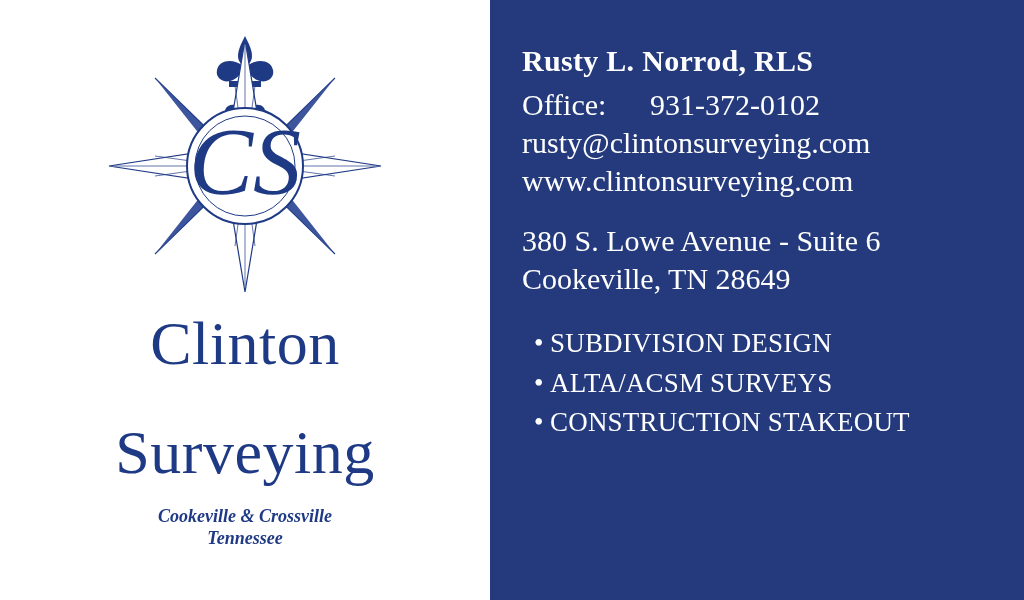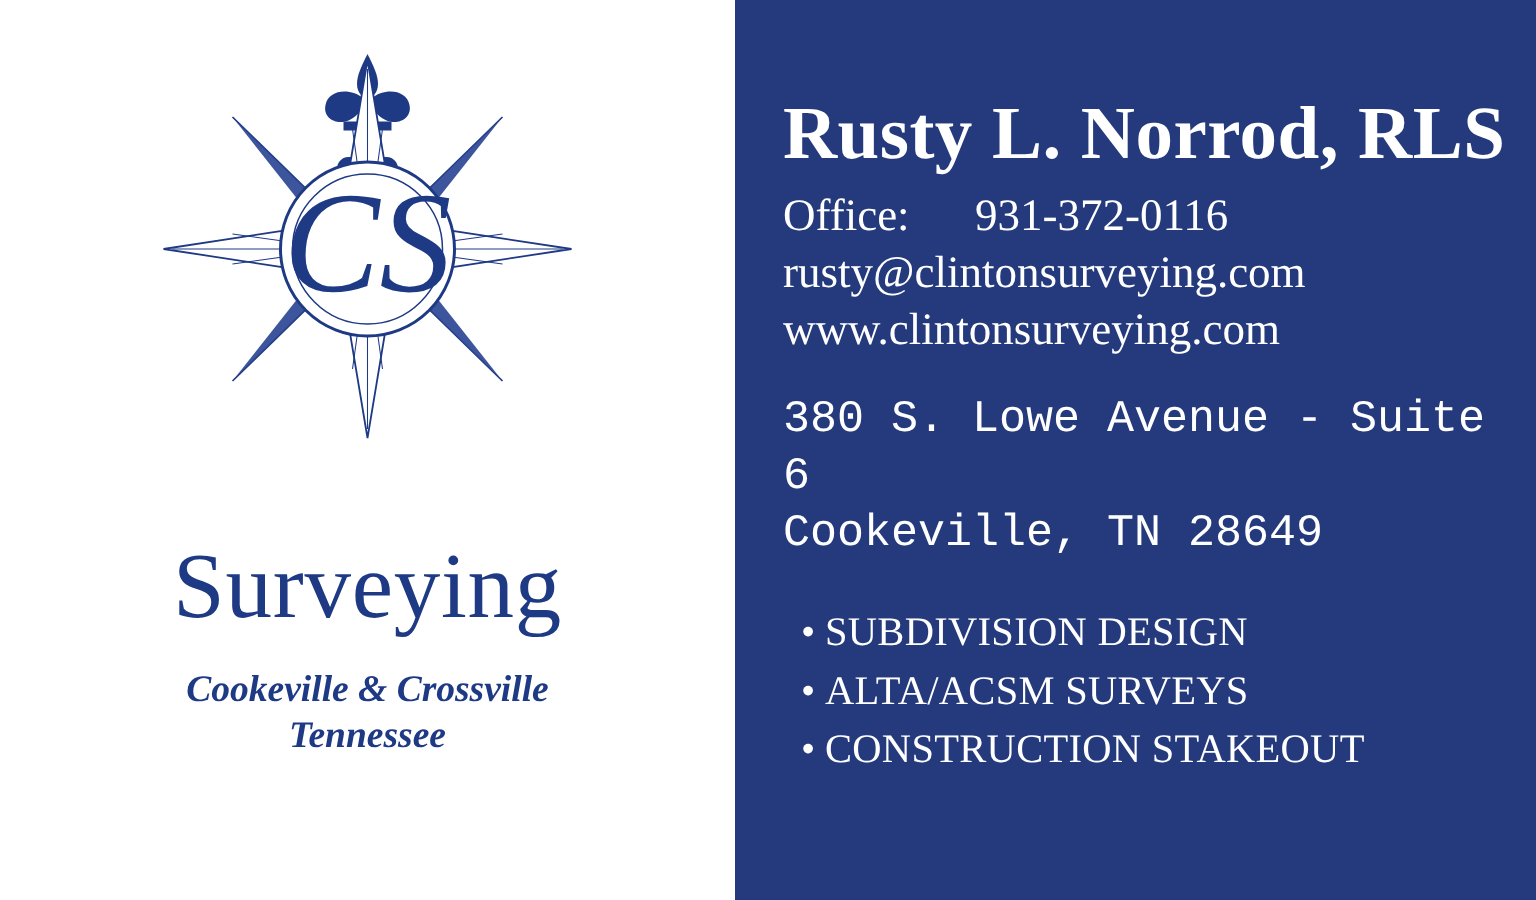--- a/index.html
+++ b/index.html
@@ -53,59 +53,59 @@
   }
   .company-name .line2 { display: block; margin-top: 48px; }
 
   .tagline {
     margin-top: 22px;
     text-align: center;
     color: #1f3a85;
     font-family: "Liberation Serif", serif;
     font-style: italic;
     font-weight: bold;
-    font-size: 25px;
+    font-size: 18px;
     line-height: 1.25;
   }
   .tagline .line2 { display: block; }
 
   
   .right-panel {
     position: relative;
     width: 534px;
     height: 600px;
     background: #243a7c;
     color: #ffffff;
     box-sizing: border-box;
     padding: 44px 20px 20px 32px;
   }
 
   .person-name {
     font-family: "Liberation Serif", serif;
     font-weight: bold;
-    font-size: 50px;
+    font-size: 30px;
     letter-spacing: 0.3px;
-    margin: 15px 0 8px 0;
+    margin: 0 0 8px 0;
     white-space: nowrap;
   }
 
   .contact-block {
     font-family: "Liberation Serif", serif;
     font-size: 30px;
     line-height: 1.27;
     margin: 0 0 22px 0;
   }
   .contact-row { white-space: nowrap; }
   .contact-label {
     display: inline-block;
     min-width: 128px;
   }
 
   .address-block {
-    font-family: Liberation Mono, monospace;
+    font-family: Liberation Serif, serif;
     font-size: 30px;
     line-height: 1.27;
     margin: 0 0 26px 0;
   }
 
   .services-list {
     list-style: none;
     margin: 12px;
     padding: 0;
     font-family: "Liberation Serif", serif;
@@ -177,36 +177,37 @@
 
           <circle cx="150" cy="140" r="58" fill="#ffffff" stroke="#1f3a85" stroke-width="2"></circle>
           <circle cx="150" cy="140" r="50" fill="#ffffff" stroke="#1f3a85" stroke-width="1"></circle>
         </g>
 
         <text x="150" y="168" text-anchor="middle" font-family="Liberation Serif, serif" font-size="96" font-style="italic" fill="#1f3a85">CS</text>
       </svg>
     </div>
 
     <div class="company-name">
+      <span>Clinton</span>
       <span class="line2">Surveying</span>
     </div>
 
     <div class="tagline">
       <span>Cookeville &amp; Crossville</span>
       <span class="line2">Tennessee</span>
     </div>
   </div>
 
   <div class="right-panel">
 
     <div class="person-name">Rusty L. Norrod, RLS</div>
 
     <div class="contact-block">
       <div class="contact-row">
-        <span class="contact-label">Office:</span><span>931-372-0116</span>
+        <span class="contact-label">Office:</span><span>931-372-0102</span>
       </div>
       <div class="contact-row">rusty@clintonsurveying.com</div>
       <div class="contact-row">www.clintonsurveying.com</div>
     </div>
 
     <div class="address-block">
       <div>380 S. Lowe Avenue - Suite 6</div>
       <div>Cookeville, TN 28649</div>
     </div>
 

